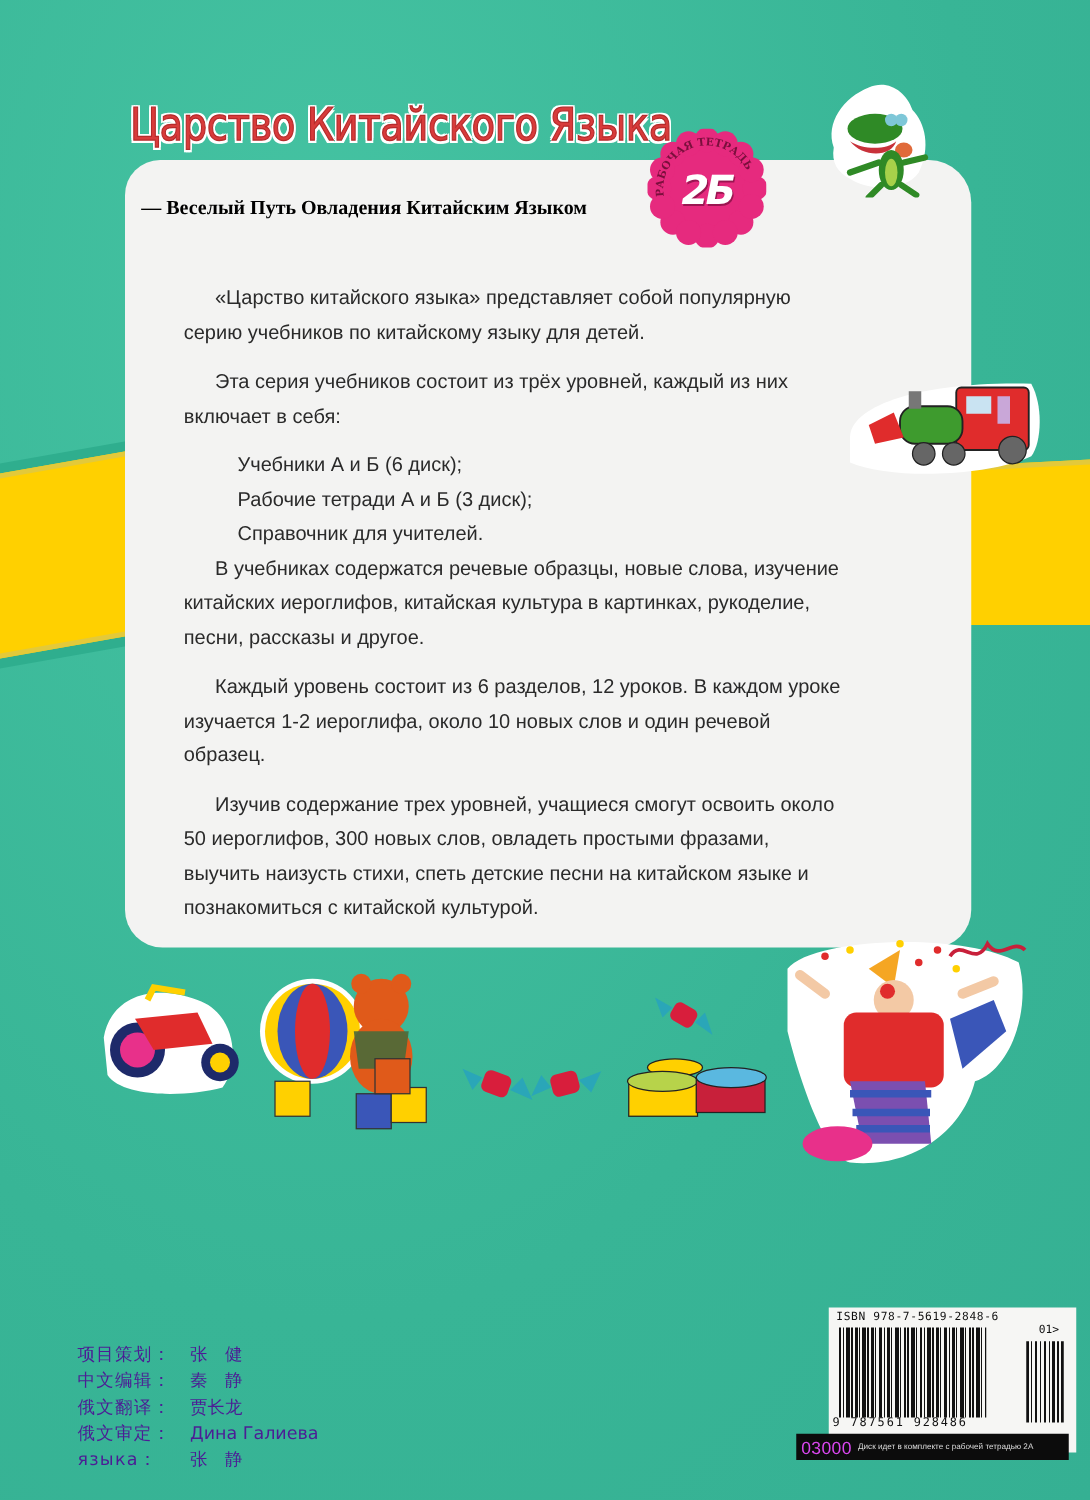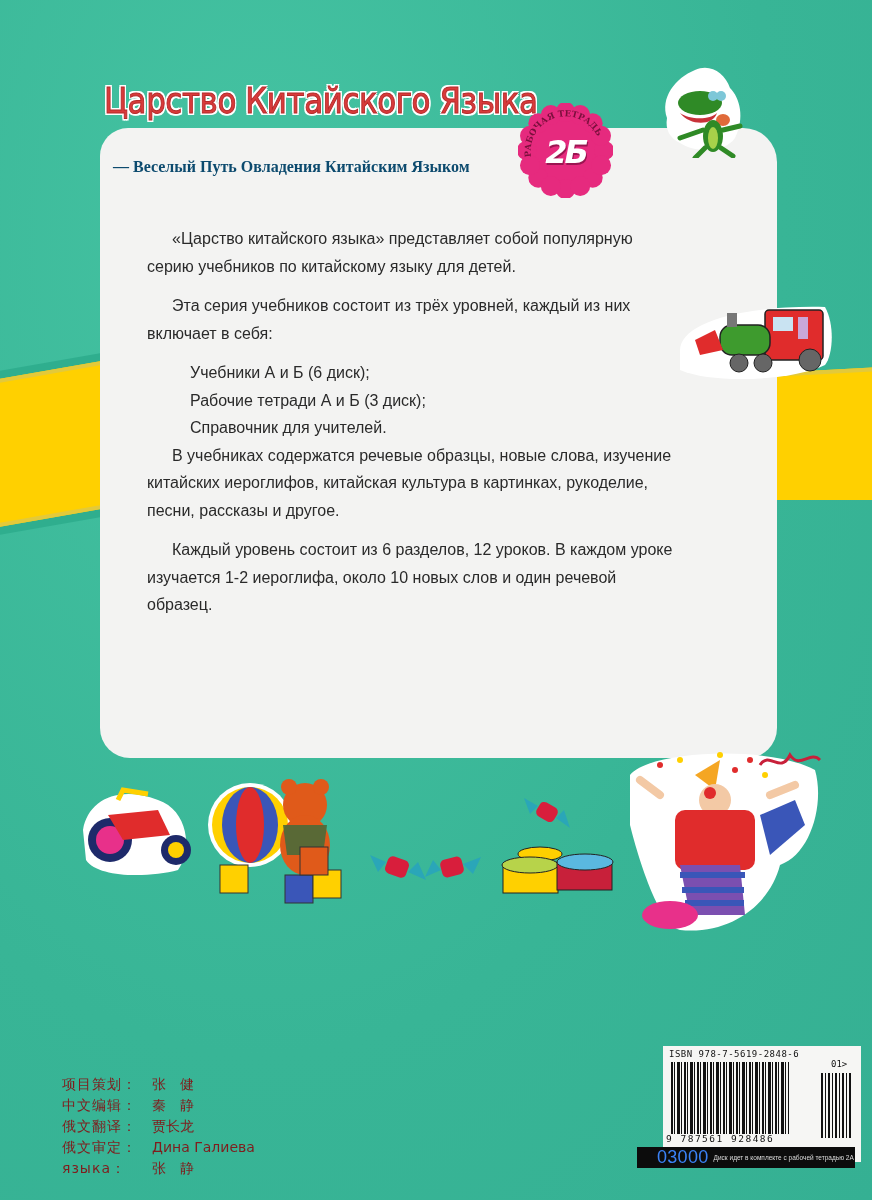--- a/index.html
+++ b/index.html
@@ -24,21 +24,21 @@
     font-size: 36px; letter-spacing: -0.5px;
     color: #d83b3b;
     -webkit-text-stroke: 1px #b52a2a;
     text-shadow: 2px 0 0 #fff, -2px 0 0 #fff, 0 2px 0 #fff, 0 -2px 0 #fff, 2px 2px 0 #fff, -2px -2px 0 #fff, 2px -2px 0 #fff, -2px 2px 0 #fff;
     transform: scaleX(0.86); transform-origin: left;
     white-space: nowrap;
   }
   .subtitle {
     position: absolute; left: 113px; top: 158px;
     font-family: "Liberation Serif", serif; font-weight: bold;
-    font-size: 16px; color: #0c4a6e; white-space: nowrap;
+    font-size: 16px; color: #000000; white-space: nowrap;
   }
   .badge {
     position: absolute; left: 518px; top: 103px; width: 95px; height: 95px;
   }
   .badge-arc {
     position: absolute; left: 0; top: 0; width: 95px; height: 95px;
   }
   .badge-num {
     position: absolute; left: 0; right: 0; top: 30px; text-align: center;
     font-family: "DejaVu Sans", sans-serif; font-weight: bold; font-style: italic;
@@ -48,21 +48,21 @@
   .body-text {
     position: absolute; left: 147px; top: 225px; width: 530px;
     font-size: 16px; color: #2a2a2a; line-height: 27.5px;
   }
   .body-text p { margin: 0 0 12px 0; text-indent: 25px; }
   .body-text p.list { margin: 0; padding-left: 43px; text-indent: 0; }
   .body-text p.list.last { }
   .credits {
     position: absolute; left: 62px; top: 1074px;
     font-family: "DejaVu Sans", sans-serif; font-size: 14px;
-    color: #7f1d1d; line-height: 21px;
+    color: #4c1d95; line-height: 21px;
   }
   .credit-row { display: flex; }
   .credit-k { width: 90px; white-space: nowrap; letter-spacing: 1px; }
   .credit-v { white-space: pre; }
   .isbn-box {
     position: absolute; left: 663px; top: 1046px; width: 198px; height: 116px;
     background: #f6f6f4;
   }
   .isbn-text {
     position: absolute; left: 6px; top: 3px;
@@ -87,22 +87,22 @@
   .ean-digits {
     position: absolute; left: 3px; top: 87px;
     font-family: "DejaVu Sans Mono", monospace; font-size: 9.5px; color: #111;
     letter-spacing: 1.5px; white-space: nowrap;
   }
   .price-bar {
     position: absolute; left: 637px; top: 1147px; width: 218px; height: 21px;
     background: #0c0c0c; display: flex; align-items: center;
   }
   .price {
-    font-family: "Liberation Sans", sans-serif; font-size: 18px; color: #3b82f6;
-    padding-left: 20px; letter-spacing: 0.3px;
+    font-family: "Liberation Sans", sans-serif; font-size: 14px; color: #d946ef;
+    padding-left: 4px; letter-spacing: 0.3px;
   }
   .price-note {
     font-size: 6.5px; color: #ddd; margin-left: 5px; white-space: nowrap;
   }
   .sticker { position: absolute; }
 </style>
 </head>
 <body>
 
 <div class="bg-noise"></div>
@@ -164,20 +164,21 @@
 </svg>
 
 <div class="body-text">
   <p>«Царство китайского языка» представляет собой популярную серию учебников по китайскому языку для детей.</p>
   <p style="margin-bottom:12px">Эта серия учебников состоит из трёх уровней, каждый из них включает в себя:</p>
   <p class="list">Учебники А и Б (6 диск);</p>
   <p class="list">Рабочие тетради А и Б (3 диск);</p>
   <p class="list last">Справочник для учителей.</p>
   <p>В учебниках содержатся речевые образцы, новые слова, изучение китайских иероглифов, китайская культура в картинках, рукоделие, песни, рассказы и другое.</p>
   <p>Каждый уровень состоит из 6 разделов, 12 уроков. В каждом уроке изучается 1-2 иероглифа, около 10 новых слов и один речевой образец.</p>
+  <p>Изучив содержание трех уровней, учащиеся смогут освоить около 50 иероглифов, 300 новых слов, овладеть простыми фразами, выучить наизусть стихи, спеть детские песни на китайском языке и познакомиться с китайской культурой.</p>
 </div>
 
 <svg class="sticker" style="left:675px;top:295px;" width="160" height="90" viewBox="0 0 160 90">
   <path d="M5 55 C5 30 60 10 150 12 C160 30 158 60 150 70 C120 85 40 90 5 75Z" fill="#fff"></path>
   <rect x="90" y="15" width="58" height="50" rx="4" fill="#e02c2c" stroke="#222" stroke-width="1.5"></rect>
   <rect x="98" y="22" width="20" height="14" fill="#c9e3f2"></rect>
     <rect x="123" y="22" width="10" height="22" fill="#c9a7d8"></rect>
   <rect x="45" y="30" width="50" height="30" rx="12" fill="#3e9b2e" stroke="#222" stroke-width="1.5"></rect>
   <rect x="52" y="18" width="10" height="14" fill="#777"></rect>
   <path d="M20 45 L40 35 L48 55 L25 60Z" fill="#e02c2c"></path>

